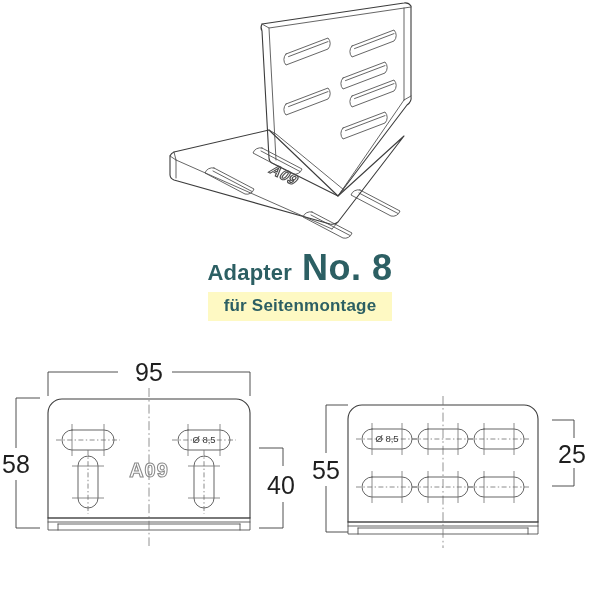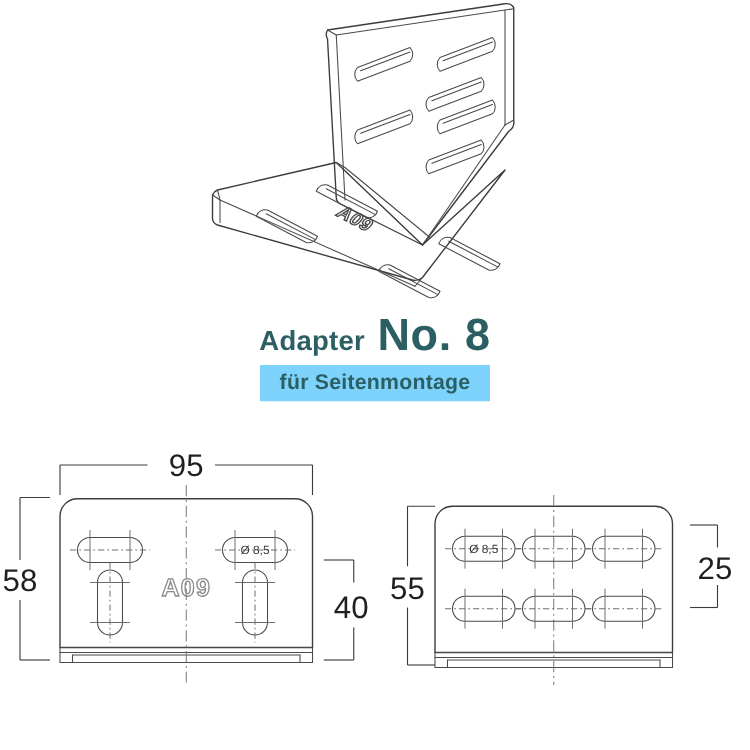--- a/index.html
+++ b/index.html
@@ -23,21 +23,21 @@
   #title-adapter{
     font-size:22px;font-weight:bold;letter-spacing:.2px;
     color:#2c5f63;
   }
   #title-no{
     font-size:36px;font-weight:bold;letter-spacing:.5px;
     color:#2c5f63;
   }
   #subtitle-badge{
     margin-top:6px;
-    background:#7dd3fc;
+    background:#fef9c3;
     color:#2c5f63;
     font-size:17px;font-weight:bold;
     padding:4px 16px 5px 16px;
     letter-spacing:.2px;
     white-space:nowrap;
   }
 
   svg{display:block;}
   .ln{fill:none;stroke:#3c3c3c;stroke-width:1.1;
       stroke-linecap:round;stroke-linejoin:round;}

